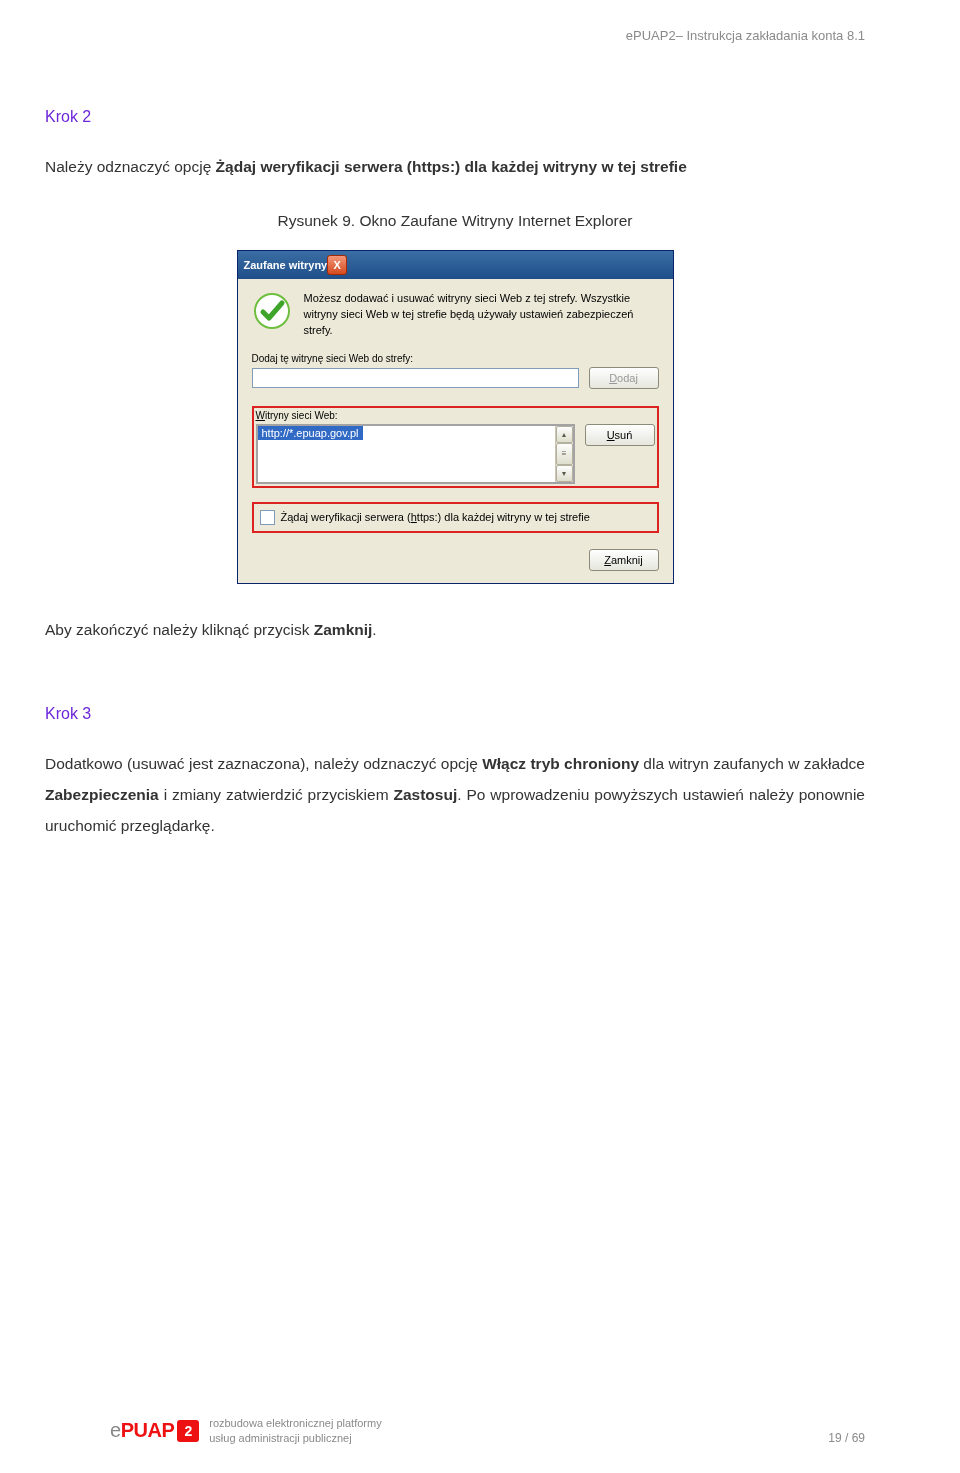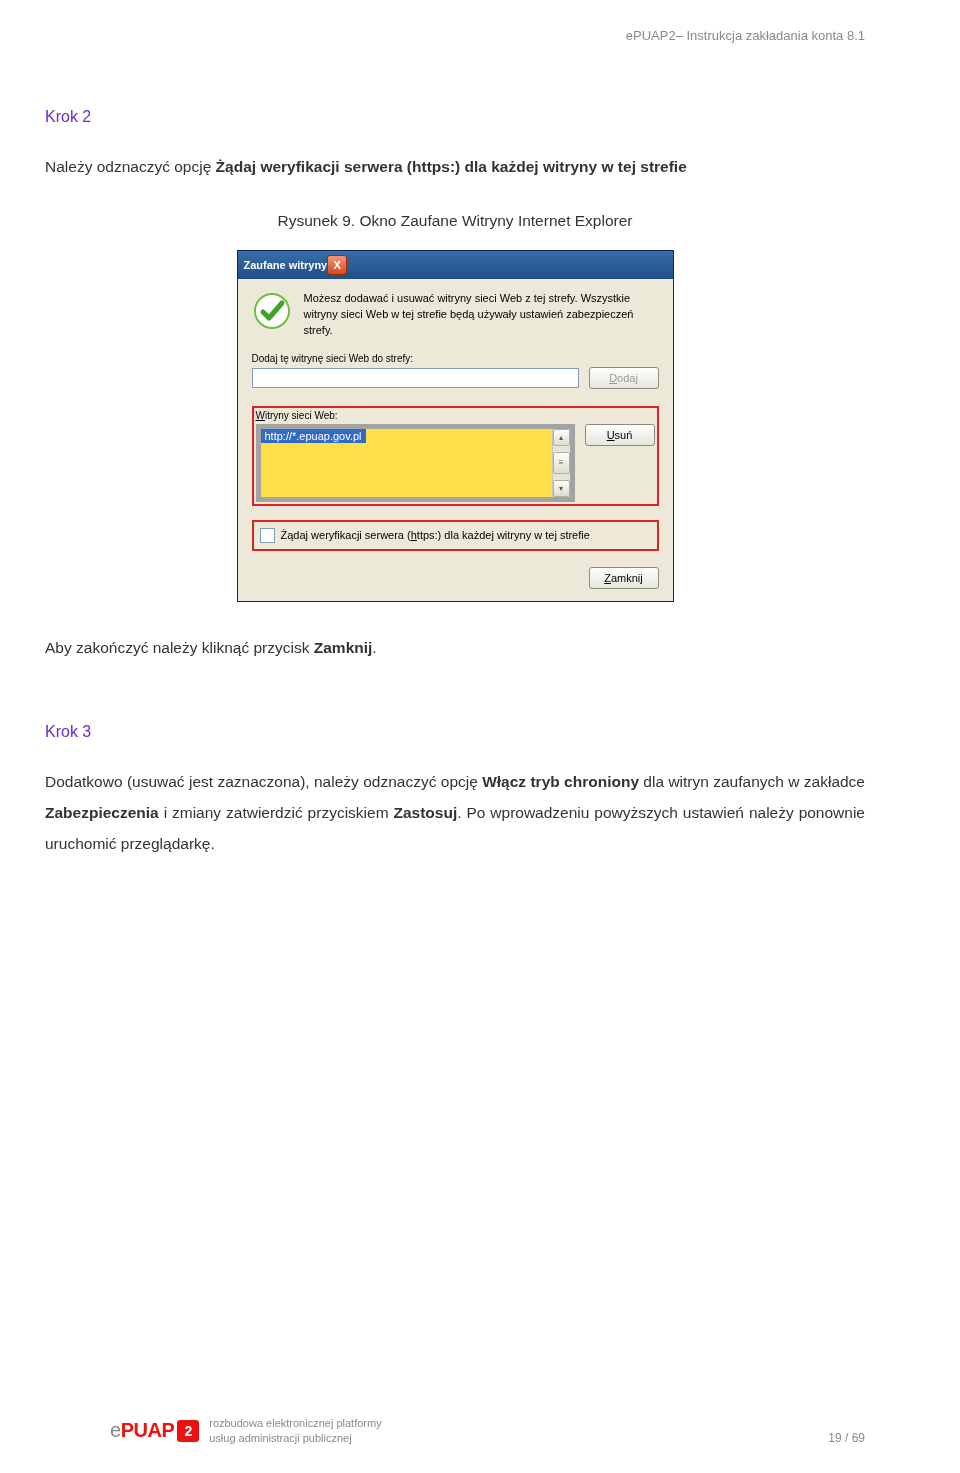--- a/index.html
+++ b/index.html
@@ -18,21 +18,21 @@
   .inforow{display:flex;gap:12px;align-items:flex-start;margin-bottom:14px}
   .check-ico{width:40px;height:40px;flex:0 0 auto}
   .infotext{font-size:11px;line-height:1.45}
   .flabel{display:block;margin:8px 0 3px;font-size:10px}
   .frow{display:flex;gap:10px;align-items:center}
   .txt{flex:1;height:20px;border:1px solid #7f9db9;background:#fff;box-sizing:border-box;padding:1px 3px;font-size:11px}
   .winbtn{width:70px;height:22px;background:linear-gradient(#fefefe,#e6e6de);border:1px solid #8b8b7a;border-radius:3px;font-size:11px;font-family:inherit;text-align:center}
   .winbtn.disabled{color:#999}
   .listwrap{margin-top:17px;border:2px solid #d22;padding:2px}
   .list-and-btn{display:flex;gap:10px;align-items:flex-start}
-  .listbox{flex:1;height:78px;background:#fde047;border:5px solid #a3a3a3;box-sizing:border-box;position:relative;overflow:hidden}
+  .listbox{flex:1;height:60px;background:#ffffff;border:2px solid #a3a3a3;box-sizing:border-box;position:relative;overflow:hidden}
   .listitem{background:#316ac5;color:#fff;padding:1px 4px;font-size:11px;display:inline-block}
   .scroll{position:absolute;right:0;top:0;bottom:0;width:17px;background:#e8e5d8;border-left:1px solid #c9c6b8;display:flex;flex-direction:column;justify-content:space-between;align-items:center}
   .scrbtn{width:15px;height:15px;background:linear-gradient(#fdfdfd,#dedecd);border:1px solid #b3b09e;border-radius:2px;display:flex;align-items:center;justify-content:center;font-size:8px;color:#5a5a4a}
   .checkrow{margin-top:14px;border:2px solid #d22;padding:6px 6px;display:flex;align-items:center;gap:6px}
   .cb{width:13px;height:13px;border:1px solid #7f9db9;background:#fff;display:inline-block}
   .endrow{display:flex;justify-content:flex-end;margin-top:16px}
 
   .after-img{font-size:15.5px;line-height:2.0;margin-top:2px}
 
   .footer{position:absolute;left:0;right:0;bottom:28px;padding:0 95px 0 110px}

